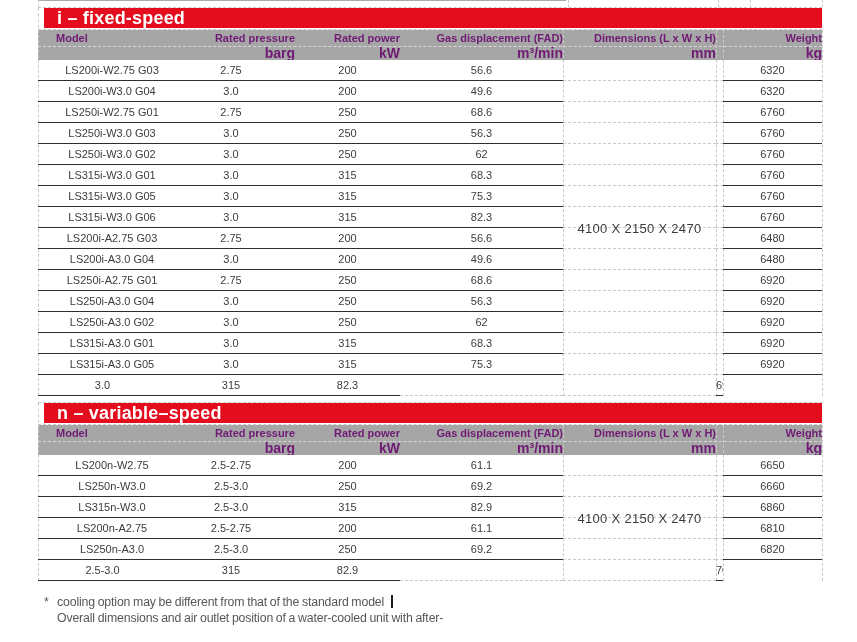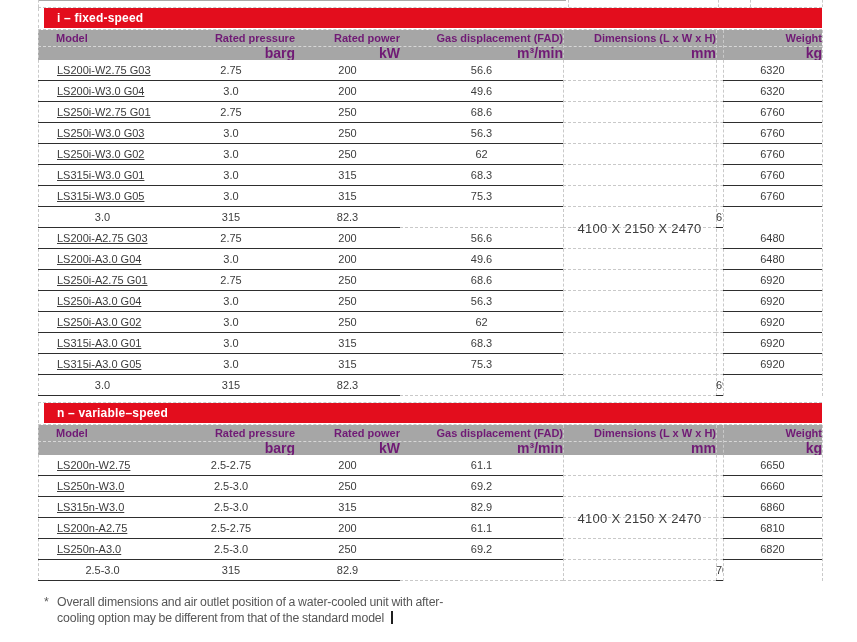--- a/index.html
+++ b/index.html
@@ -12,37 +12,37 @@
   .stub { position:absolute; top:0; height:7px; width:0; border-left:1px dashed var(--gridline,#c9c9c9); }
 
   .doc { position:absolute; left:38px; top:0; width:784px; }
 
   .gridline-h { height:0; border-top:1px dashed var(--gridline,#c9c9c9); }
   .gap1 { height:1px; } .gap6 { height:6px; } .gap7 { height:7px; }
 
   .band-row { position:relative; height:20px; }
   .band-row .vline { top:0; bottom:0; }
   .band { height:20px; margin-left:6px; background:var(--section-band,#e30d1d); color:#fff;
-          font-weight:bold; font-size:12px; line-height:20px; padding-left:13px; letter-spacing:.2px; }
+          font-weight:bold; font-size:18px; line-height:20px; padding-left:13px; letter-spacing:.2px; }
 
   .tgroup { position:relative; }
   .vline { position:absolute; top:0; bottom:0; width:0; border-left:1px dashed var(--gridline,#c9c9c9); }
 
   .thead { background:var(--table-header-bg,#a6a6a6); color:#701a75; font-weight:bold; }
   .hrow { display:grid; grid-template-columns:129px 128px 105px 163px 153px 7px 99px; }
   .hrow.labels { height:16px; line-height:17px; font-size:11px; }
   .hrow.units  { height:14px; line-height:13px; font-size:14px; border-top:1px dashed rgba(255,255,255,.55); }
   .hcell { text-align:right; overflow:hidden; white-space:nowrap; }
   .hcell.c-model { text-align:left; padding-left:18px; }
 
   .tbody { position:relative; }
   .trow { display:grid; grid-template-columns:129px 128px 105px 163px 153px 7px 99px; height:21px; }
   .cell { font-size:11px; line-height:20px; color:var(--body-text,#3c3c3c); text-align:center;
           border-bottom:1px solid var(--solid-border,#2e2e2e); overflow:hidden; white-space:nowrap; }
-  .cell.c-model { text-align:left; padding-left:19px;text-decoration:underline; }
+  .cell.c-model { text-align:center; padding-left:19px; }
   .cell.c-dims, .cell.c-spacer { border-bottom:1px dashed var(--gridline,#c9c9c9); }
 
   .dims-value { position:absolute; left:525px; width:153px; top:0; bottom:0;
                 display:flex; align-items:center; justify-content:center;
                 font-size:13px; color:var(--body-text,#3c3c3c); letter-spacing:.3px; }
 
   .footnote { margin-top:13px; display:flex; color:var(--footnote-text,#575757);
               font-size:12.3px; line-height:16px; letter-spacing:-0.15px; word-spacing:-0.5px; }
   .fn-marker { width:13px; margin-left:6px; }
   .fn-text { max-width:430px; }
@@ -157,20 +157,21 @@
           <div class="trow">
             <div class="cell c-model">LS315i-W3.0 G05</div>
             <div class="cell c-pressure">3.0</div>
             <div class="cell c-power">315</div>
             <div class="cell c-fad">75.3</div>
             <div class="cell c-dims"></div>
             <div class="cell c-spacer"></div>
             <div class="cell c-weight">6760</div>
           </div>
           <div class="trow">
+            <div class="cell c-model">LS315i-W3.0 G06</div>
             <div class="cell c-pressure">3.0</div>
             <div class="cell c-power">315</div>
             <div class="cell c-fad">82.3</div>
             <div class="cell c-dims"></div>
             <div class="cell c-spacer"></div>
             <div class="cell c-weight">6760</div>
           </div>
           <div class="trow">
             <div class="cell c-model">LS200i-A2.75 G03</div>
             <div class="cell c-pressure">2.75</div>
@@ -337,19 +338,19 @@
             <div class="cell c-spacer"></div>
             <div class="cell c-weight">7020</div>
           </div>
         </div>
       <div class="dims-value" style="top:30px">4100 X 2150 X 2470</div>
     </div>
 
     <div class="footnote">
       <div class="fn-marker">*</div>
       <div class="fn-text">
+        <div><span>cooling option may be different from that of the standard model</span><span class="caret"></span></div>
         <div>Overall dimensions and air outlet position of a water-cooled unit with after-</div>
-        <div><span>cooling option may be different from that of the standard model</span><span class="caret"></span></div>
       </div>
     </div>
 
   </div>
 </div>
 
 </body></html>

